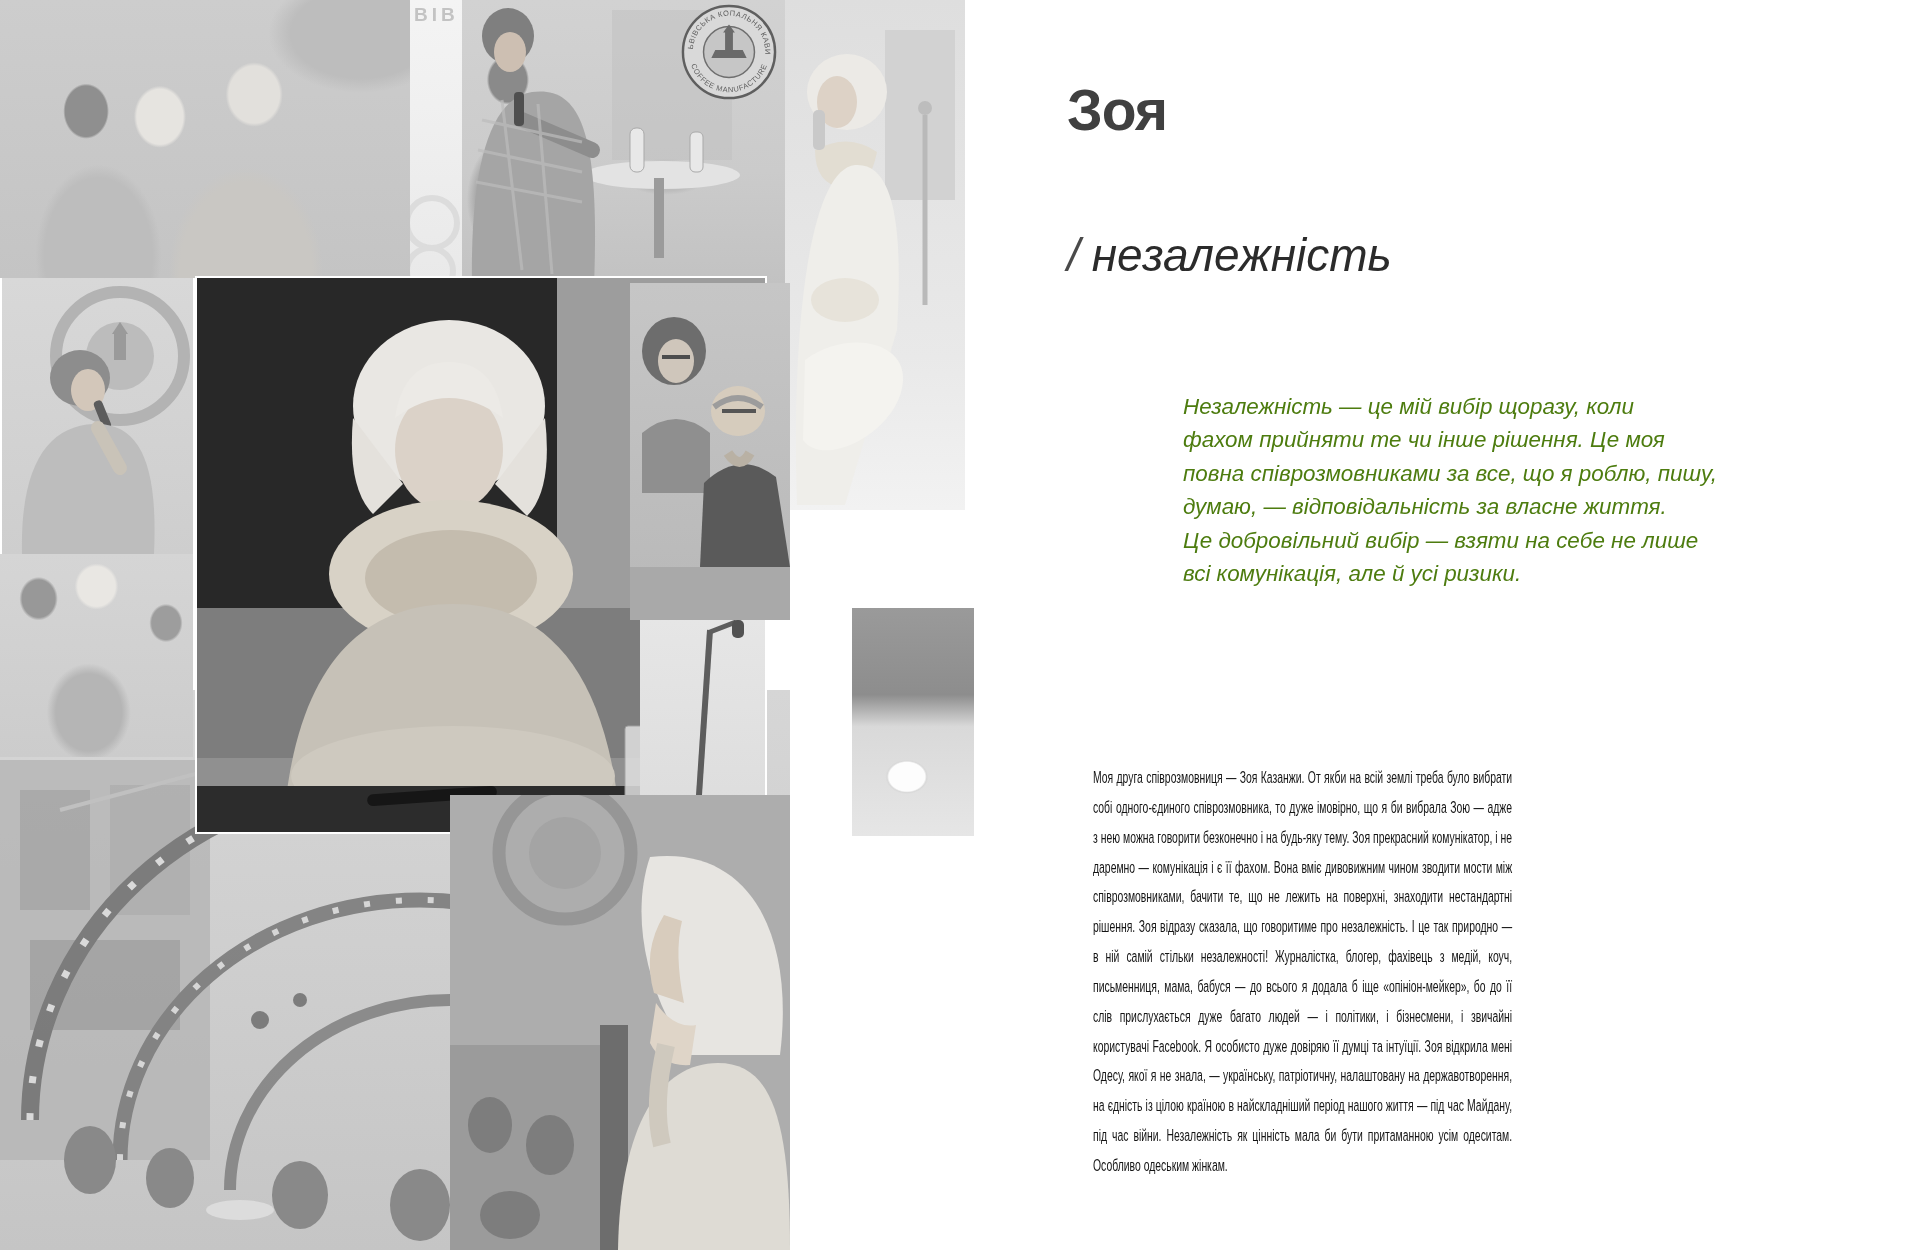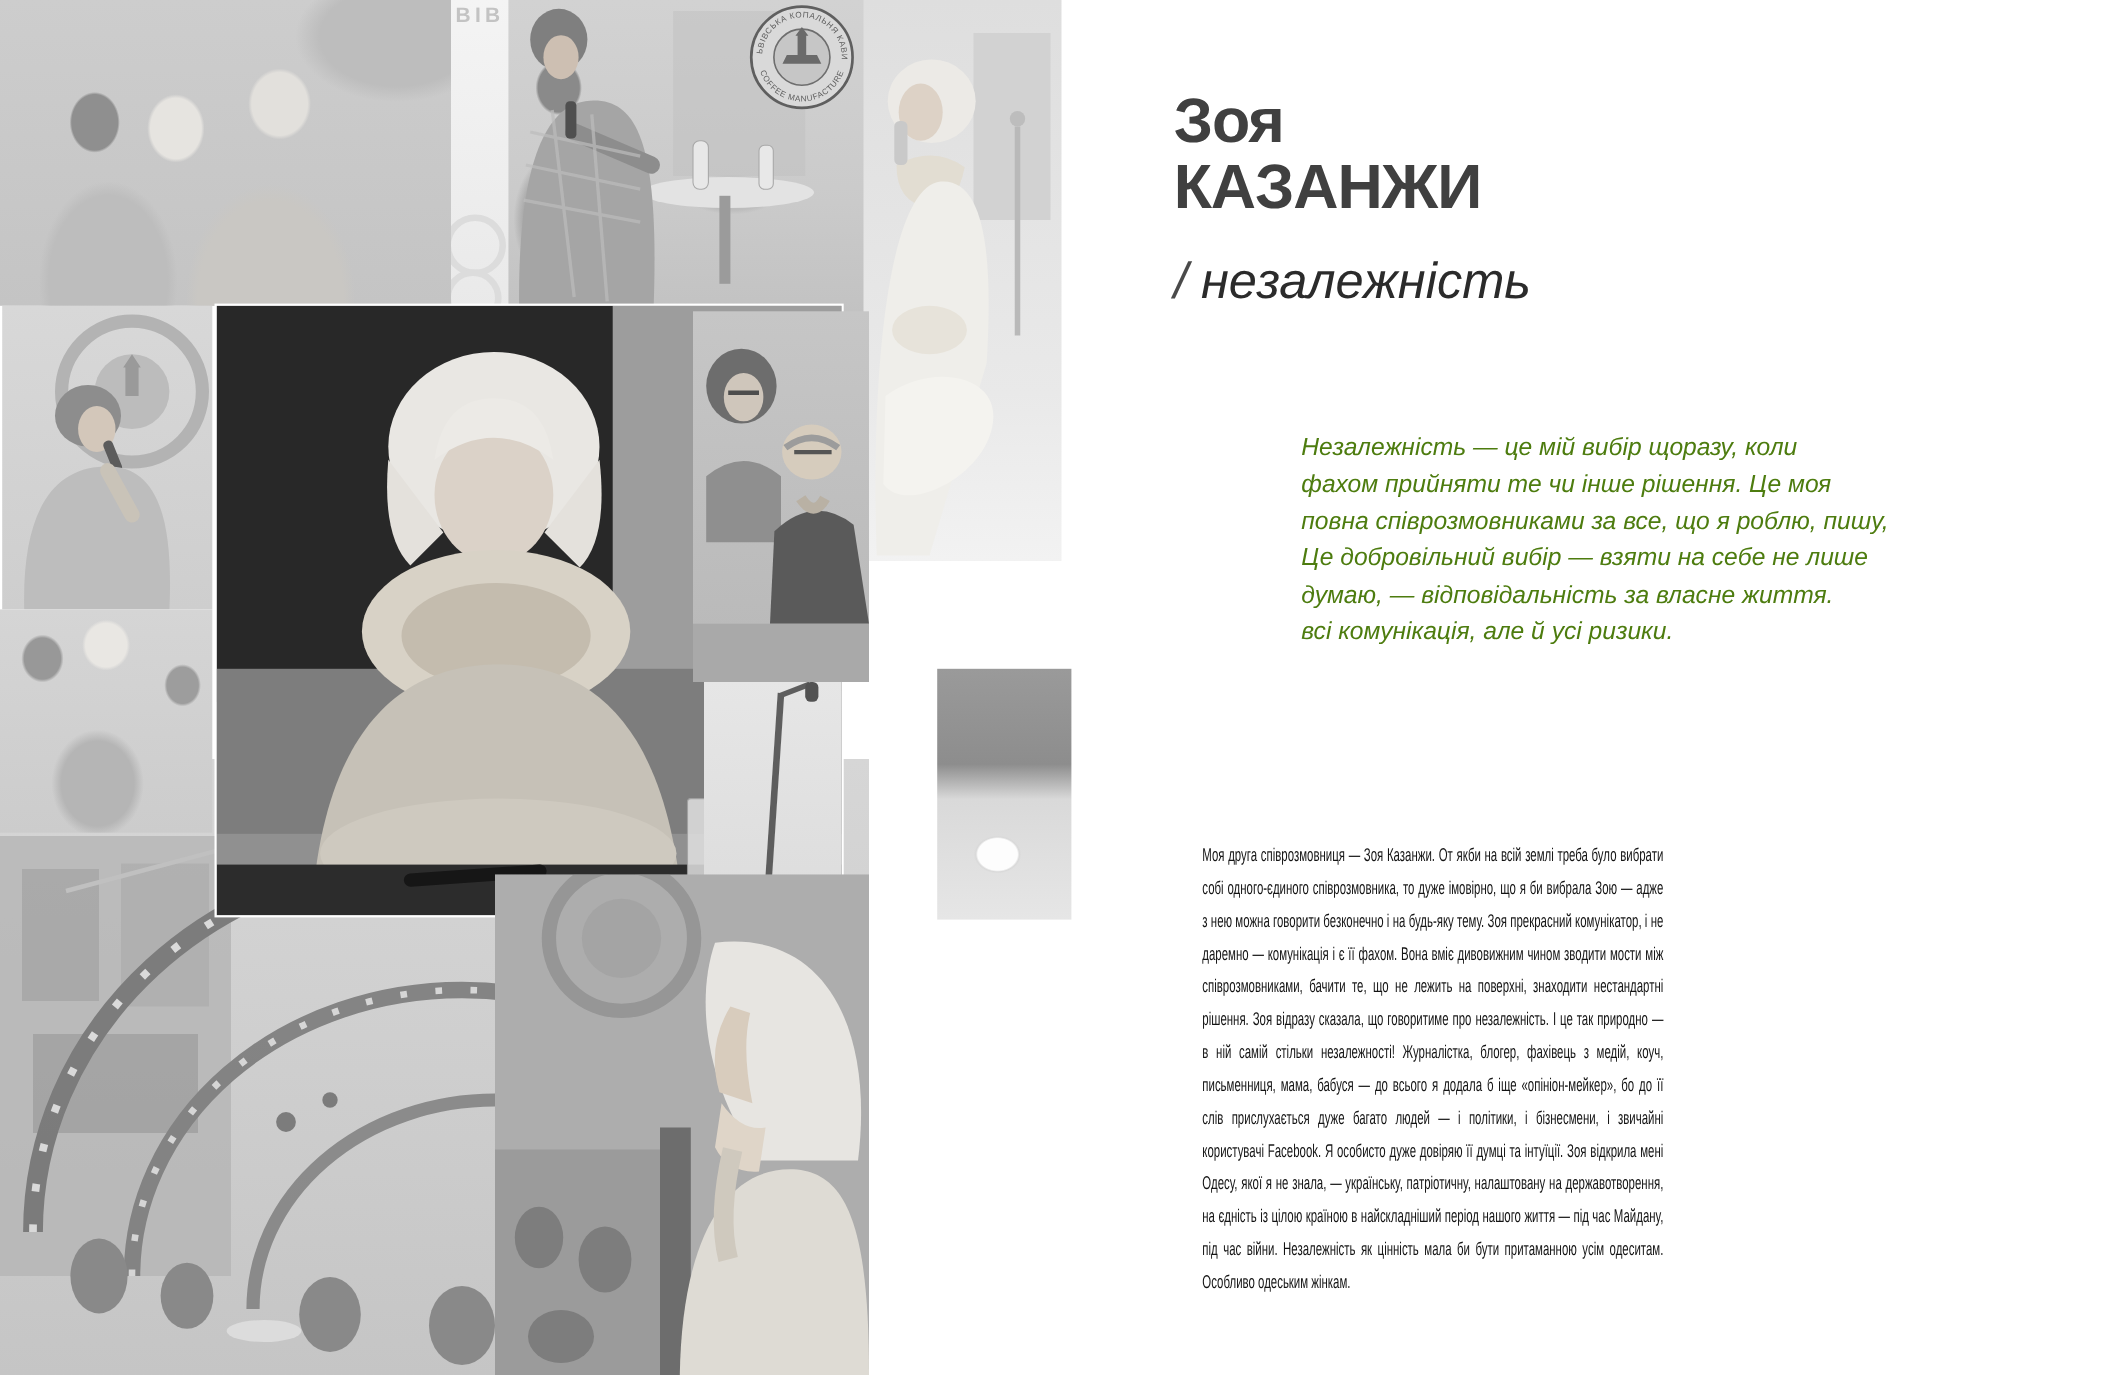--- a/index.html
+++ b/index.html
@@ -245,29 +245,28 @@
       <path d="M214,120 q-22,36 -10,78 l30,10 q-10,-50 -2,-82z" fill="#d8ccbd"></path>
       <path d="M206,208 q18,26 40,22 l-6,40 q-28,2 -40,-22z" fill="#dfd5c8"></path>
       <path d="M168,455 C170,330 210,268 268,268 C320,268 340,320 340,455 Z" fill="#dedbd4"></path>
       <path d="M216,250 q-14,60 -4,100" stroke="#cfc9be" stroke-width="18" fill="none"></path>
     </svg>
   </div>
 </div>
 
 <div id="title" class="abs">
   <div>Зоя</div>
-  <div>КАЗАНЖИ</div>
 </div>
 
 <div id="subtitle" class="abs">
   <span class="slash">/</span><span>незалежність</span>
 </div>
 
 <div id="quote" class="abs">
   <div>Незалежність — це мій вибір щоразу, коли</div>
   <div>фахом прийняти те чи інше рішення. Це моя</div>
   <div>повна співрозмовниками за все, що я роблю, пишу,</div>
+  <div>думаю, — відповідальність за власне життя.</div>
   <div>Це добровільний вибір — взяти на себе не лише</div>
-  <div>думаю, — відповідальність за власне життя.</div>
   <div>всі комунікація, але й усі ризики.</div>
 </div>
 
 <div id="bodytext" class="abs">Моя друга співрозмовниця — Зоя Казанжи. От якби на всій землі треба було вибрати собі одного-єдиного співрозмовника, то дуже імовірно, що я би вибрала Зою — адже з нею можна говорити безконечно і на будь-яку тему. Зоя прекрасний комунікатор, і не даремно — комунікація і є її фахом. Вона вміє дивовижним чином зводити мости між співрозмовниками, бачити те, що не лежить на поверхні, знаходити нестандартні рішення. Зоя відразу сказала, що говоритиме про незалежність. І це так природно — в ній самій стільки незалежності! Журналістка, блогер, фахівець з медій, коуч, письменниця, мама, бабуся — до всього я додала б іще «опініон-мейкер», бо до її слів прислухається дуже багато людей — і політики, і бізнесмени, і звичайні користувачі Facebook. Я особисто дуже довіряю її думці та інтуїції. Зоя відкрила мені Одесу, якої я не знала, — українську, патріотичну, налаштовану на державотворення, на єдність із цілою країною в найскладніший період нашого життя — під час Майдану, під час війни. Незалежність як цінність мала би бути притаманною усім одеситам. Особливо одеським жінкам.</div>
 
 </body></html>

